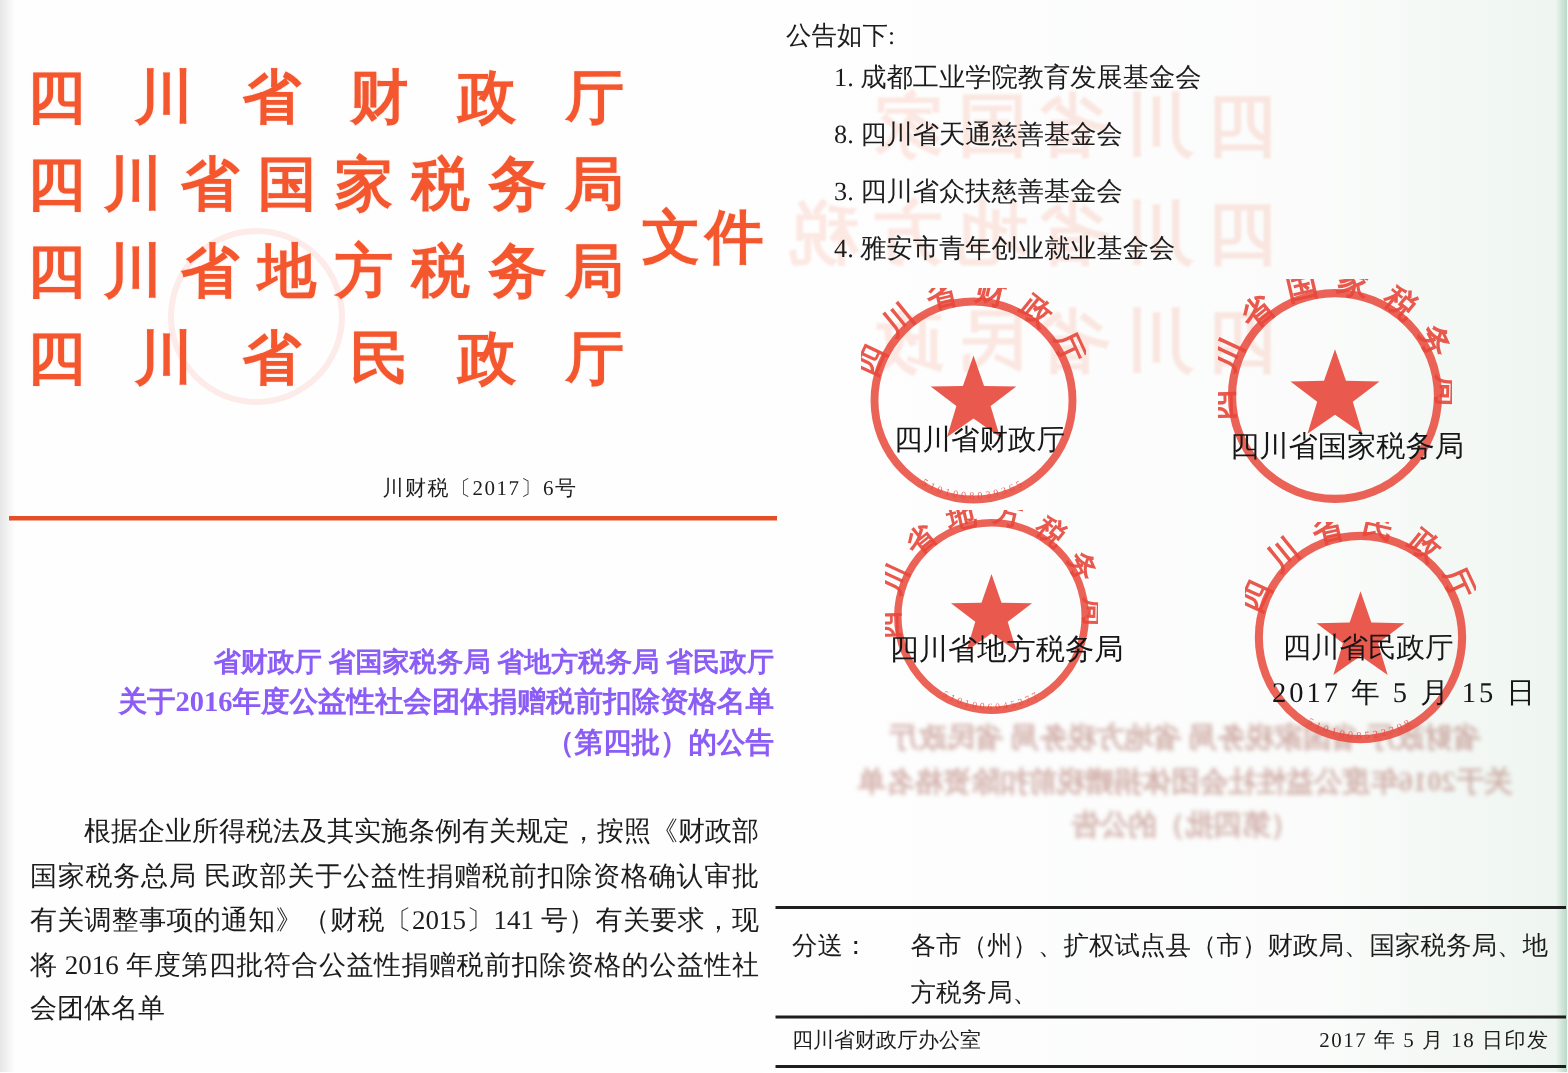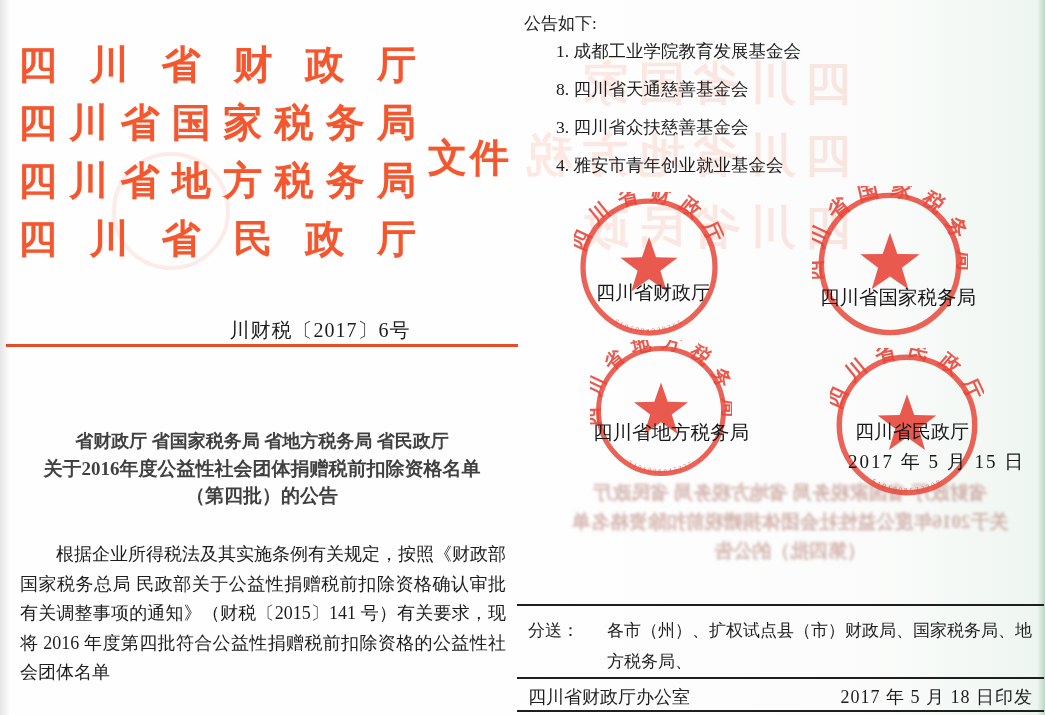--- a/index.html
+++ b/index.html
@@ -39,29 +39,29 @@
     position: absolute; left: 428px; top: 131px;
     font-size: 39px; font-weight: bold; color: #f4572e; letter-spacing: 3px;
     text-shadow: 0 0 1px rgba(244,87,46,0.35);
   }
   .ghost-seal-ring {
     position: absolute; left: 112px; top: 152px; width: 118px; height: 118px;
     border-radius: 50%; border: 4px solid rgba(242,100,75,0.12);
   }
   .doc-number {
     position: absolute; left: 0; top: 317px; width: 640px;
-    text-align: center; font-size: 20px; letter-spacing: 1px; color: #1d1d1d;
+    text-align: center; font-size: 14px; letter-spacing: 1px; color: #1d1d1d;
   }
   .red-rule {
     position: absolute; left: 6px; top: 344px; width: 512px; height: 3px;
     background: #e44e27;
   }
   .title-block {
     position: absolute; left: 8px; top: 429px; width: 508px;
-    text-align: center; font-weight: bold; color: #404040;
+    text-align: right; font-weight: bold; color: #8b5cf6;
   }
   .title-block .t1 { font-size: 18px; line-height: 24px; }
   .title-block .t2 { font-size: 19px; line-height: 27px; margin-top: 2px; font-family: Liberation Serif, serif; }
   .title-block .t3 { font-size: 19px; line-height: 27px; }
   .body-text {
     position: absolute; left: 20px; top: 540px; width: 486px;
     font-size: 18px; line-height: 29.5px;
     text-align: justify; text-indent: 2em; color: #1c1c1c;
   }
 
@@ -101,21 +101,21 @@
 
   .distribution {
     position: absolute; left: 528px; top: 615px; width: 508px;
     display: flex; font-size: 17px; line-height: 31px; color: #1c1c1c; gap: 28px;
   }
   .distribution .dist-label { flex: 0 0 auto; }
   .distribution .dist-body { flex: 1 1 auto; }
   .footer-row {
     position: absolute; left: 528px; top: 685px; width: 505px;
     display: flex; justify-content: space-between;
-    font-size: 18px; color: #1c1c1c;
+    font-size: 14px; color: #1c1c1c;
   }
   .footer-row .print-date { letter-spacing: 1px; }
 </style>
 </head>
 <body>
 
 <div class="canvas">
 
   <div class="scan-edge-left"></div>
   <div class="page-right-tint"></div>

